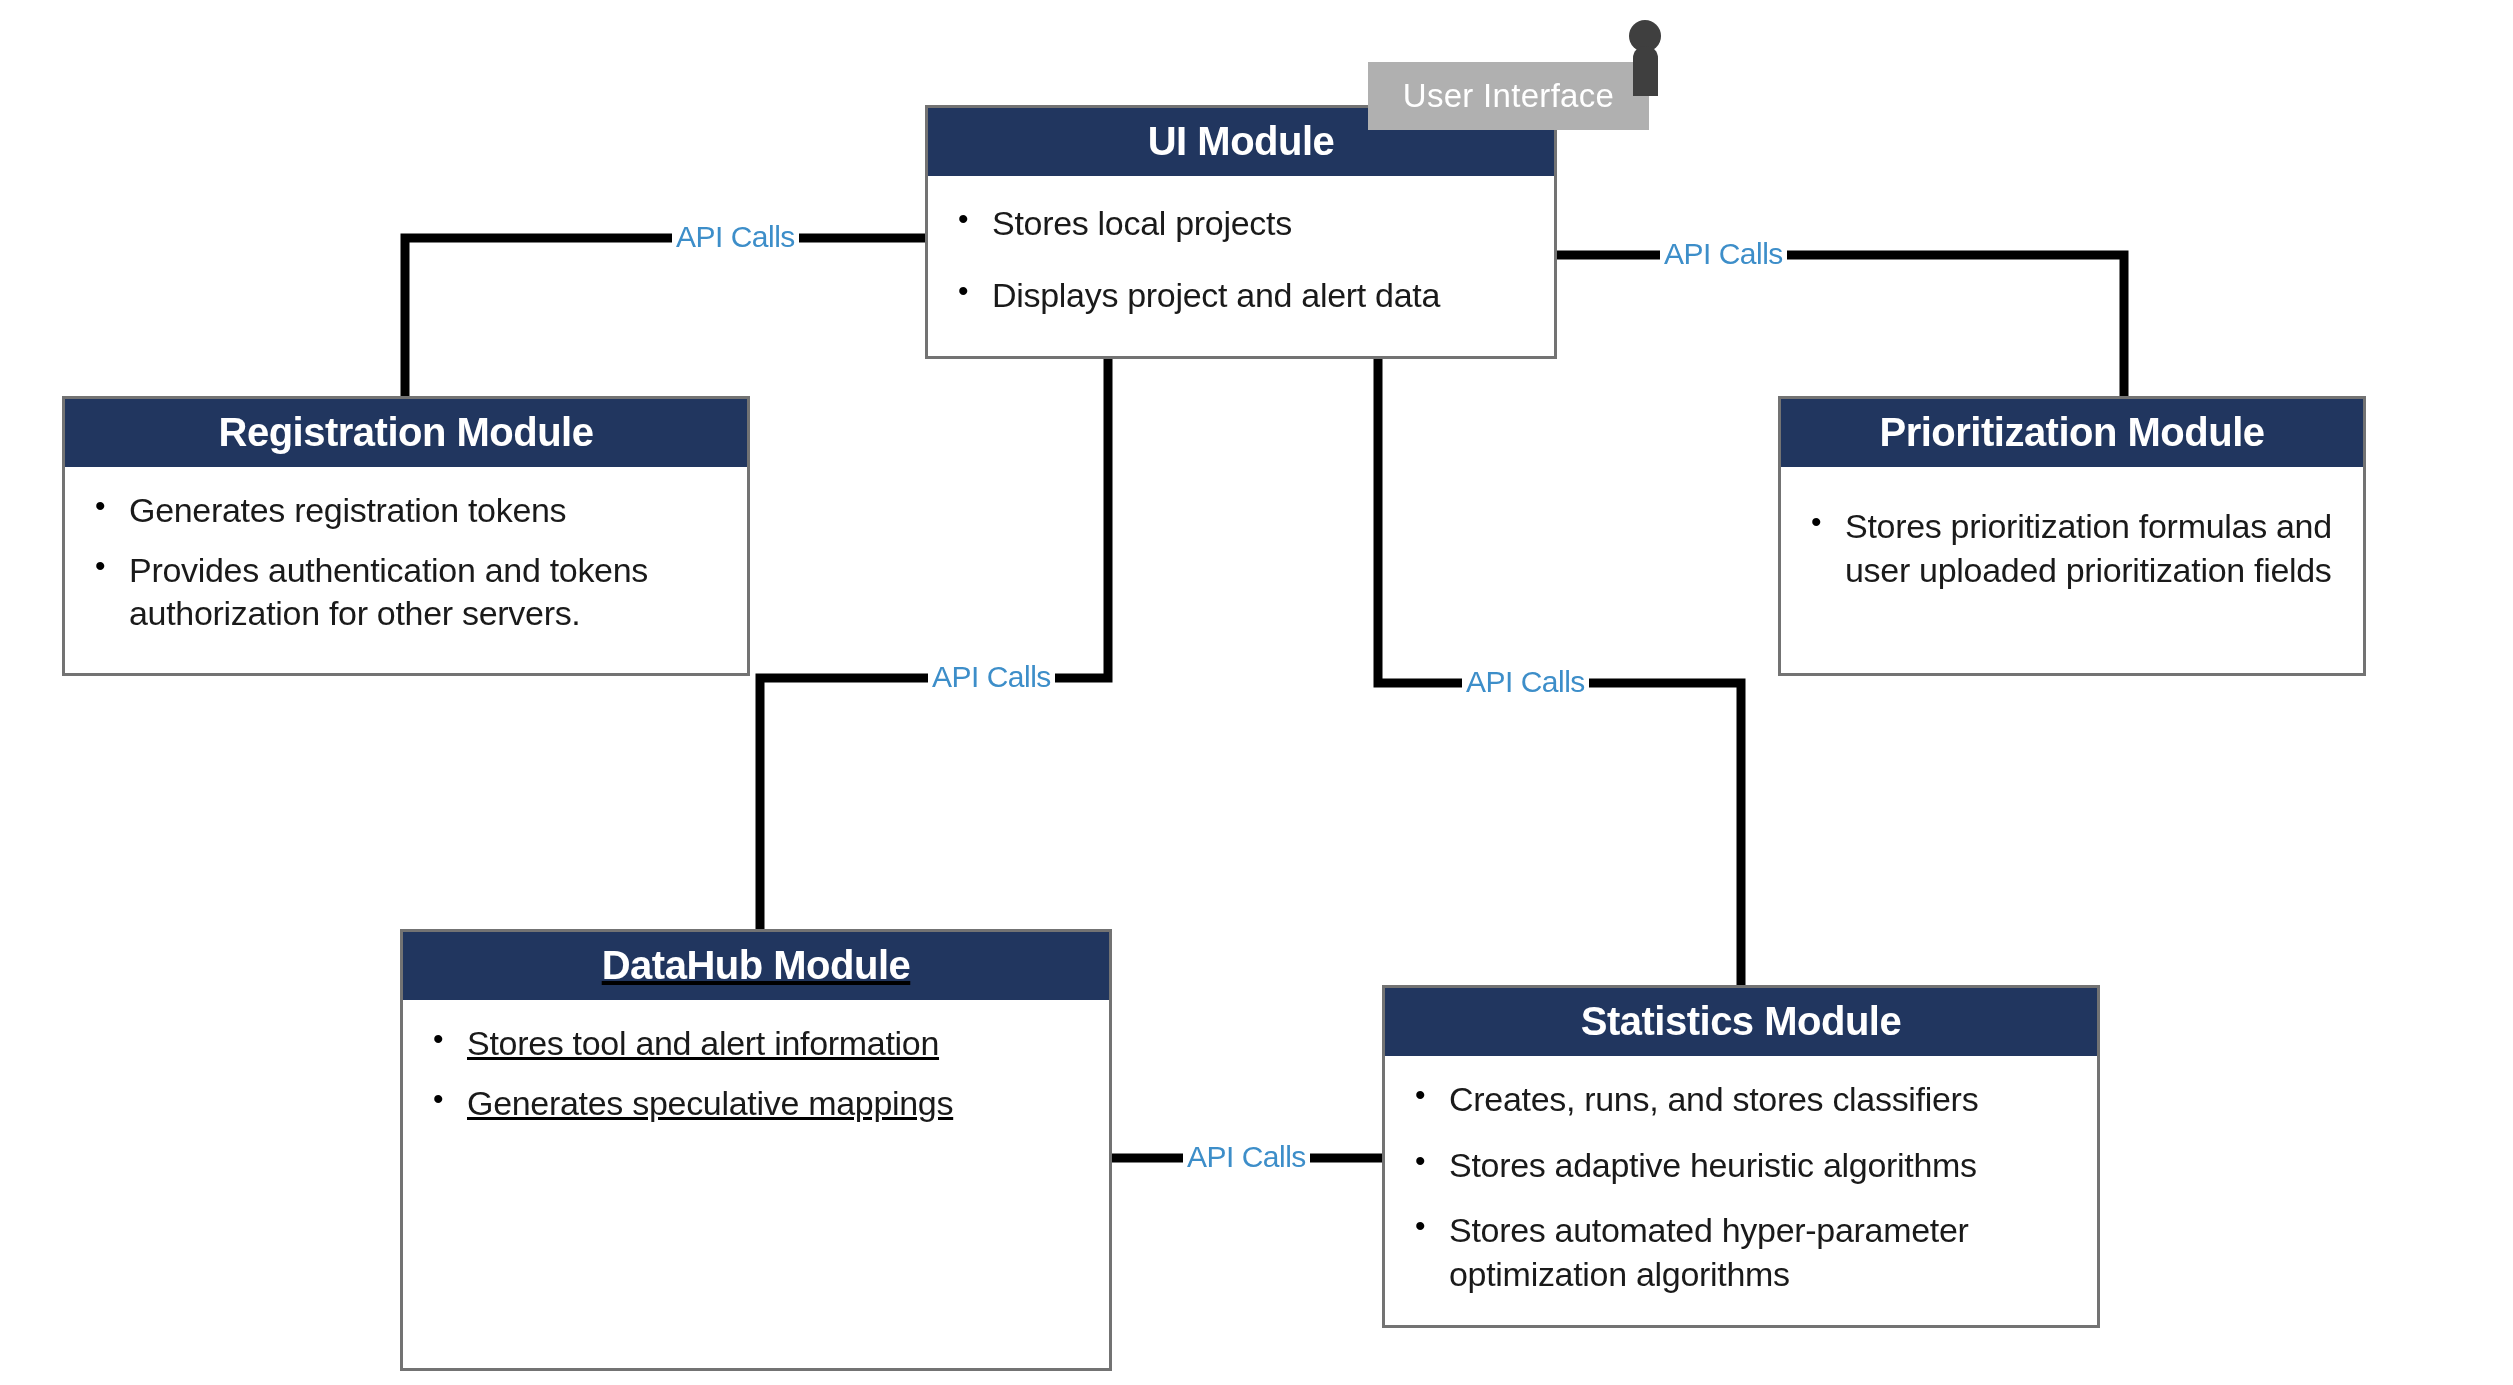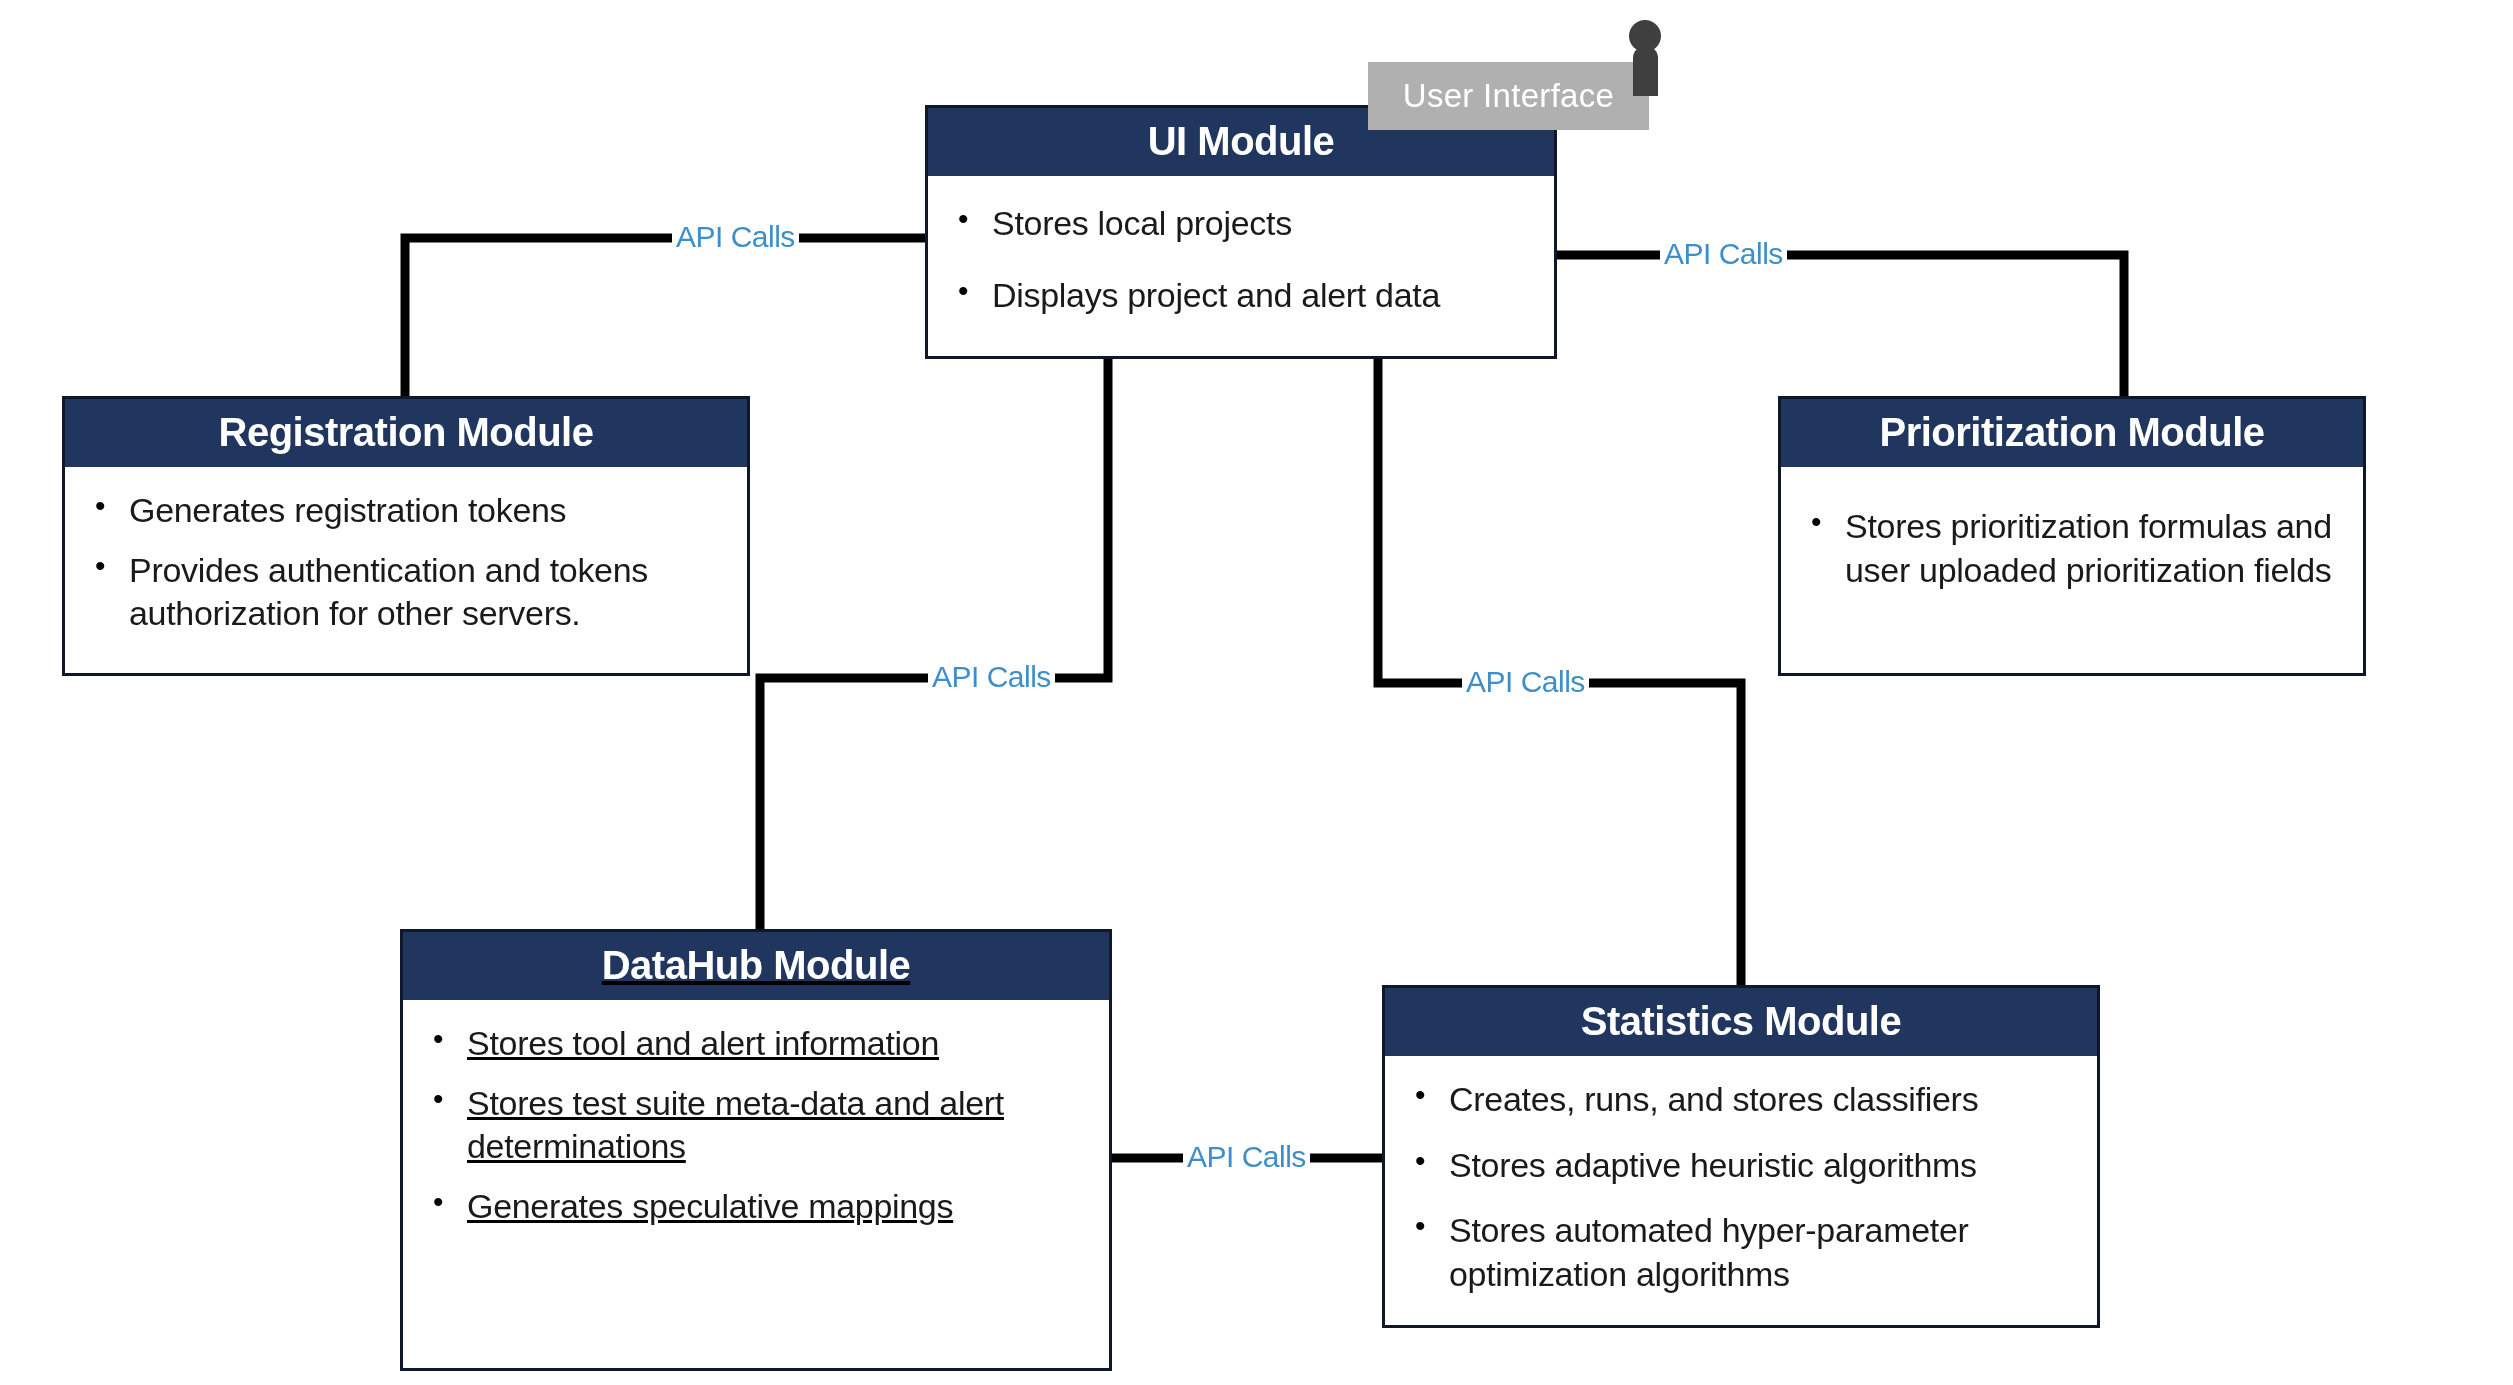--- a/index.html
+++ b/index.html
@@ -35,21 +35,21 @@
     white-space: nowrap;
     background: #ffffff;
     padding: 0 4px;
     line-height: 1;
   }
 
   
   .module {
     position: absolute;
     background: #ffffff;
-    border: 3px solid #0f172a;
+    border: 3px solid #737373;
     box-sizing: border-box;
     display: flex;
     flex-direction: column;
   }
   .module-header {
     background: #21365f;
     color: #ffffff;
     font-weight: bold;
     font-size: 40px;
     text-align: center;
@@ -204,21 +204,20 @@
         <li class="bullet-item">Stores prioritization formulas and user uploaded prioritization fields</li>
       </ul>
     </div>
   </div>
 
   <div class="module" id="box-datahub">
     <div class="module-header">DataHub Module</div>
     <div class="module-body">
       <ul class="bullet-list">
         <li class="bullet-item">Stores tool and alert information</li>
-        <li class="bullet-item">Stores test suite meta-data and alert determinations</li>
         <li class="bullet-item">Generates speculative mappings</li>
       </ul>
     </div>
   </div>
 
   <div class="module" id="box-statistics">
     <div class="module-header">Statistics Module</div>
     <div class="module-body">
       <ul class="bullet-list">
         <li class="bullet-item">Creates, runs, and stores classifiers</li>

